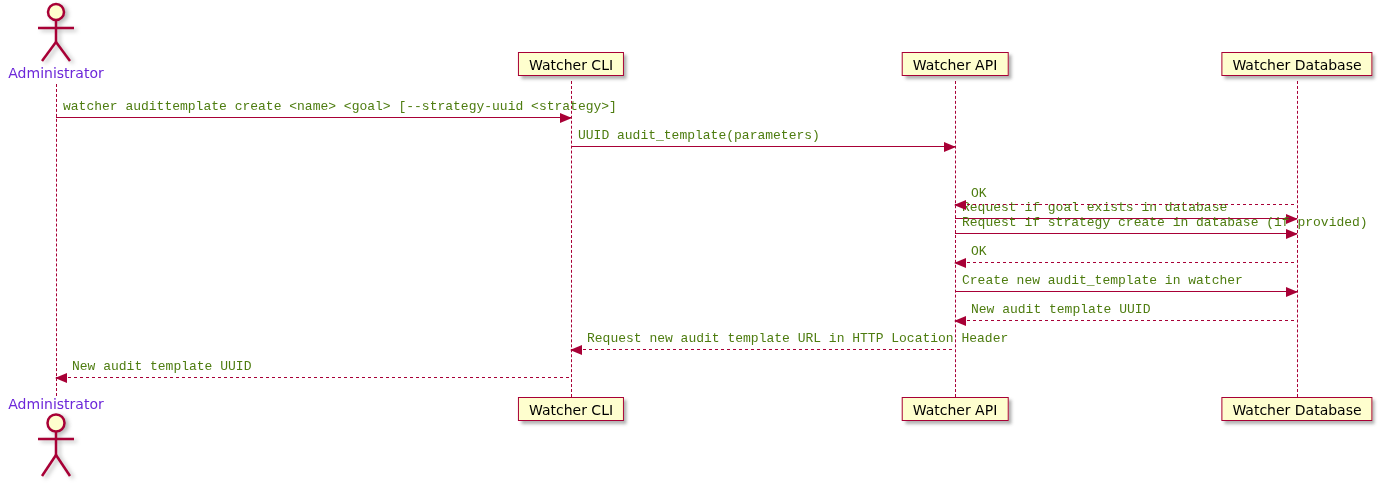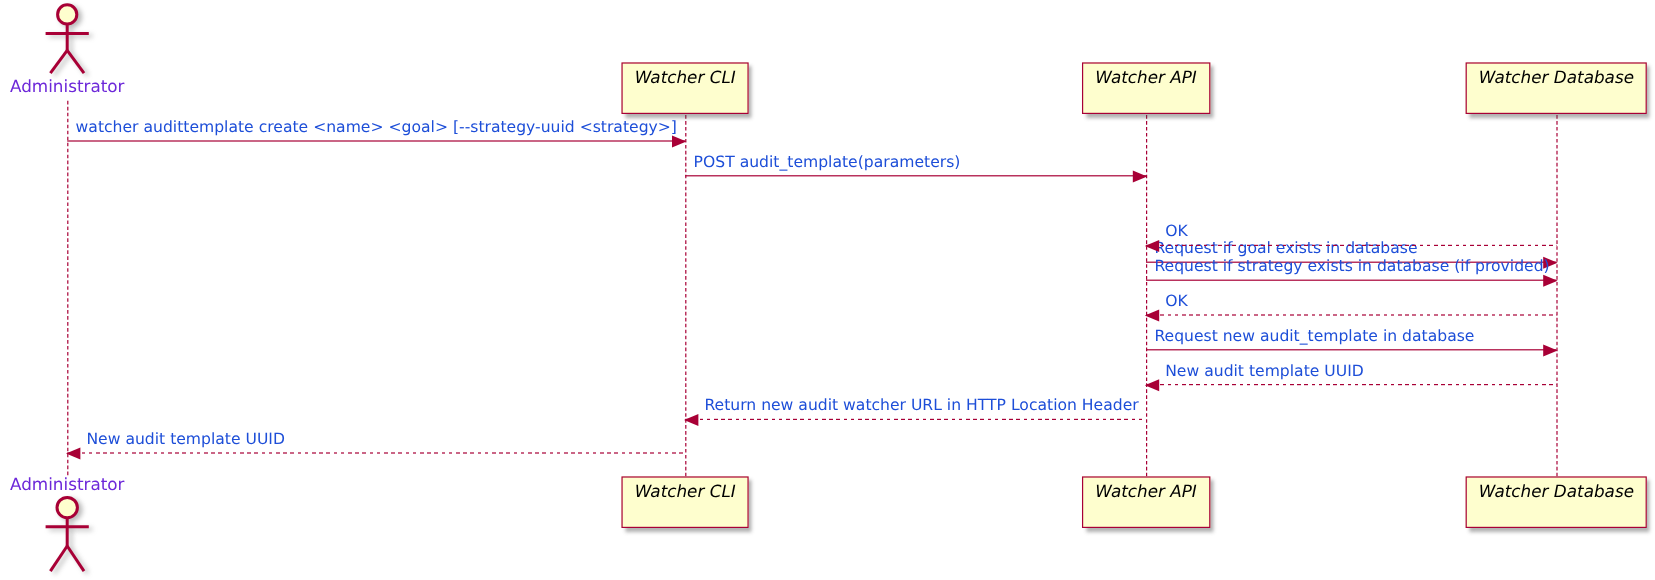--- a/index.html
+++ b/index.html
@@ -8,32 +8,32 @@
   #canvas {
     position:relative; width:1379px; height:483px; background:#ffffff;
     overflow:hidden;
   }
   .lifeline {
     position:absolute; width:0; border-left:1px dashed #A80036;
   }
   .pbox {
     position:absolute; transform:translateX(-50%);
     background:#FEFECE; border:1.5px solid #A80036;
-    padding:4px 10px 21px 10px; font-size:14px; color:#000000;
-    white-space:nowrap; box-shadow:3px 3px 3px rgba(80,80,80,0.45);font-style:italic;
+    padding:4px 10px 2px 10px; font-size:14px; color:#000000;
+    white-space:nowrap; box-shadow:3px 3px 3px rgba(80,80,80,0.45);
   }
   .actor-label {
     position:absolute; transform:translateX(-50%);
     font-size:14px; color:#6d28d9; white-space:nowrap;
   }
   .actor-figure { position:absolute; filter:drop-shadow(3px 2px 2px rgba(80,80,80,0.4)); }
   .msg { position:absolute; height:21px; }
   .msg-label {
     position:absolute; left:7px; bottom:4px;
-    font-size:13px; color:#1d4ed8; white-space:nowrap;
+    font-size:13px; color:#4d7c0f; white-space:nowrap;font-family:Liberation Mono, monospace;
   }
   .left .msg-label { left:16px; }
   .msg-line { position:absolute; left:0; right:0; bottom:0; height:1px; }
   .solid .msg-line { background:#A80036; }
   .dashed .msg-line {
     background:repeating-linear-gradient(to right,#A80036 0,#A80036 3px,transparent 3px,transparent 6px);
   }
   .arrow {
     position:absolute; bottom:-5px; width:0; height:0;
     border-top:5px solid transparent; border-bottom:5px solid transparent;
@@ -64,63 +64,63 @@
   <div class="pbox" style="left:955px; top:52px;">Watcher API</div>
   <div class="pbox" style="left:1297px; top:52px;">Watcher Database</div>
 
   <div class="msg right solid" style="left:56px;  top:97px;  width:515px;">
     <span class="msg-label">watcher audittemplate create &lt;name&gt; &lt;goal&gt; [--strategy-uuid &lt;strategy&gt;]</span>
     <div class="msg-line"></div>
     <i class="arrow"></i>
   </div>
 
   <div class="msg right solid" style="left:571px; top:126px; width:384px;">
-    <span class="msg-label">POST audit_template(parameters)</span>
+    <span class="msg-label">UUID audit_template(parameters)</span>
     <div class="msg-line"></div>
     <i class="arrow"></i>
   </div>
 
   <div class="msg right solid" style="left:955px; top:155px; width:342px;margin-top:43px;">
     <span class="msg-label">Request if goal exists in database</span>
     <div class="msg-line"></div>
     <i class="arrow"></i>
   </div>
 
   <div class="msg left dashed" style="left:955px; top:184px; width:342px;">
     <span class="msg-label">OK</span>
     <div class="msg-line"></div>
     <i class="arrow"></i>
   </div>
 
   <div class="msg right solid" style="left:955px; top:213px; width:342px;">
-    <span class="msg-label">Request if strategy exists in database (if provided)</span>
+    <span class="msg-label">Request if strategy create in database (if provided)</span>
     <div class="msg-line"></div>
     <i class="arrow"></i>
   </div>
 
   <div class="msg left dashed" style="left:955px; top:242px; width:342px;">
     <span class="msg-label">OK</span>
     <div class="msg-line"></div>
     <i class="arrow"></i>
   </div>
 
   <div class="msg right solid" style="left:955px; top:271px; width:342px;">
-    <span class="msg-label">Request new audit_template in database</span>
+    <span class="msg-label">Create new audit_template in watcher</span>
     <div class="msg-line"></div>
     <i class="arrow"></i>
   </div>
 
   <div class="msg left dashed" style="left:955px; top:300px; width:342px;">
     <span class="msg-label">New audit template UUID</span>
     <div class="msg-line"></div>
     <i class="arrow"></i>
   </div>
 
   <div class="msg left dashed" style="left:571px; top:329px; width:384px;">
-    <span class="msg-label">Return new audit watcher URL in HTTP Location Header</span>
+    <span class="msg-label">Request new audit template URL in HTTP Location Header</span>
     <div class="msg-line"></div>
     <i class="arrow"></i>
   </div>
 
   <div class="msg left dashed" style="left:56px;  top:357px; width:515px;">
     <span class="msg-label">New audit template UUID</span>
     <div class="msg-line"></div>
     <i class="arrow"></i>
   </div>
 

